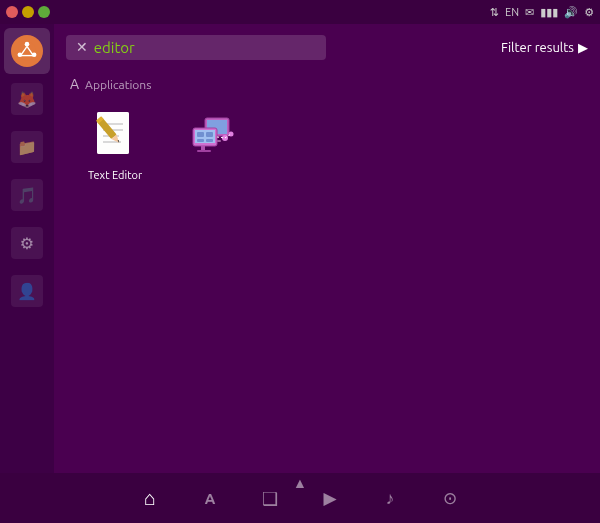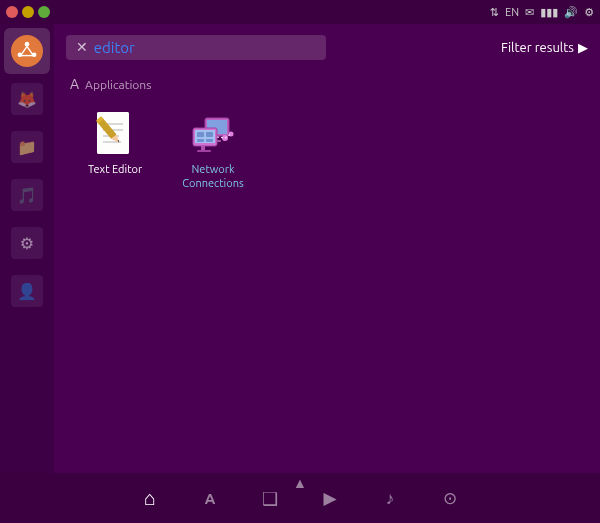--- a/index.html
+++ b/index.html
@@ -130,21 +130,21 @@
     }
     .search-close-icon {
       color: rgba(255,255,255,0.7);
       font-size: 14px;
       cursor: pointer;
     }
     .search-input {
       background: transparent;
       border: none;
       outline: none;
-      color: #3b82f6;
+      color: #84cc16;
       font-size: 15px;
       font-family: Ubuntu, sans-serif;
       width: 200px;
     }
     .filter-results {
       margin-left: auto;
       color: #fff;
       font-size: 13px;
       cursor: pointer;
       display: flex;
@@ -165,21 +165,21 @@
       display: flex;
       flex-wrap: wrap;
       padding: 8px 16px;
       gap: 8px;
     }
     .app-item {
       width: 90px;
       display: flex;
       flex-direction: column;
       align-items: center;
-      gap: 0;
+      gap: 6px;
       cursor: pointer;
       padding: 6px;
       border-radius: 4px;
     }
     .app-icon-area {
       width: 52px;
       height: 52px;
       display: flex;
       align-items: center;
       justify-content: center;
@@ -340,21 +340,20 @@
 
             <rect x="14" y="36" width="4" height="5" fill="#b050b0"></rect>
             <rect x="10" y="40" width="14" height="2" rx="1" fill="#a040a0"></rect>
 
             <circle cx="38" cy="28" r="3" fill="#e080e0"></circle>
             <circle cx="44" cy="24" r="2.5" fill="#e080e0"></circle>
             <line x1="30" y1="27" x2="38" y2="28" stroke="#fff" stroke-width="1" stroke-dasharray="2,2"></line>
             <line x1="38" y1="28" x2="44" y2="24" stroke="#fff" stroke-width="1" stroke-dasharray="2,2"></line>
           </svg>
         </div>
-        <span class="app-label blue">Network Connections</span>
       </div>
 
     </div>
   </div>
 </div>
 
 <div class="bottom-bar">
   <div style="position:absolute; top:0; left:50%; transform:translateX(-50%);">
     <span class="bottom-arrow">▲</span>
   </div>

